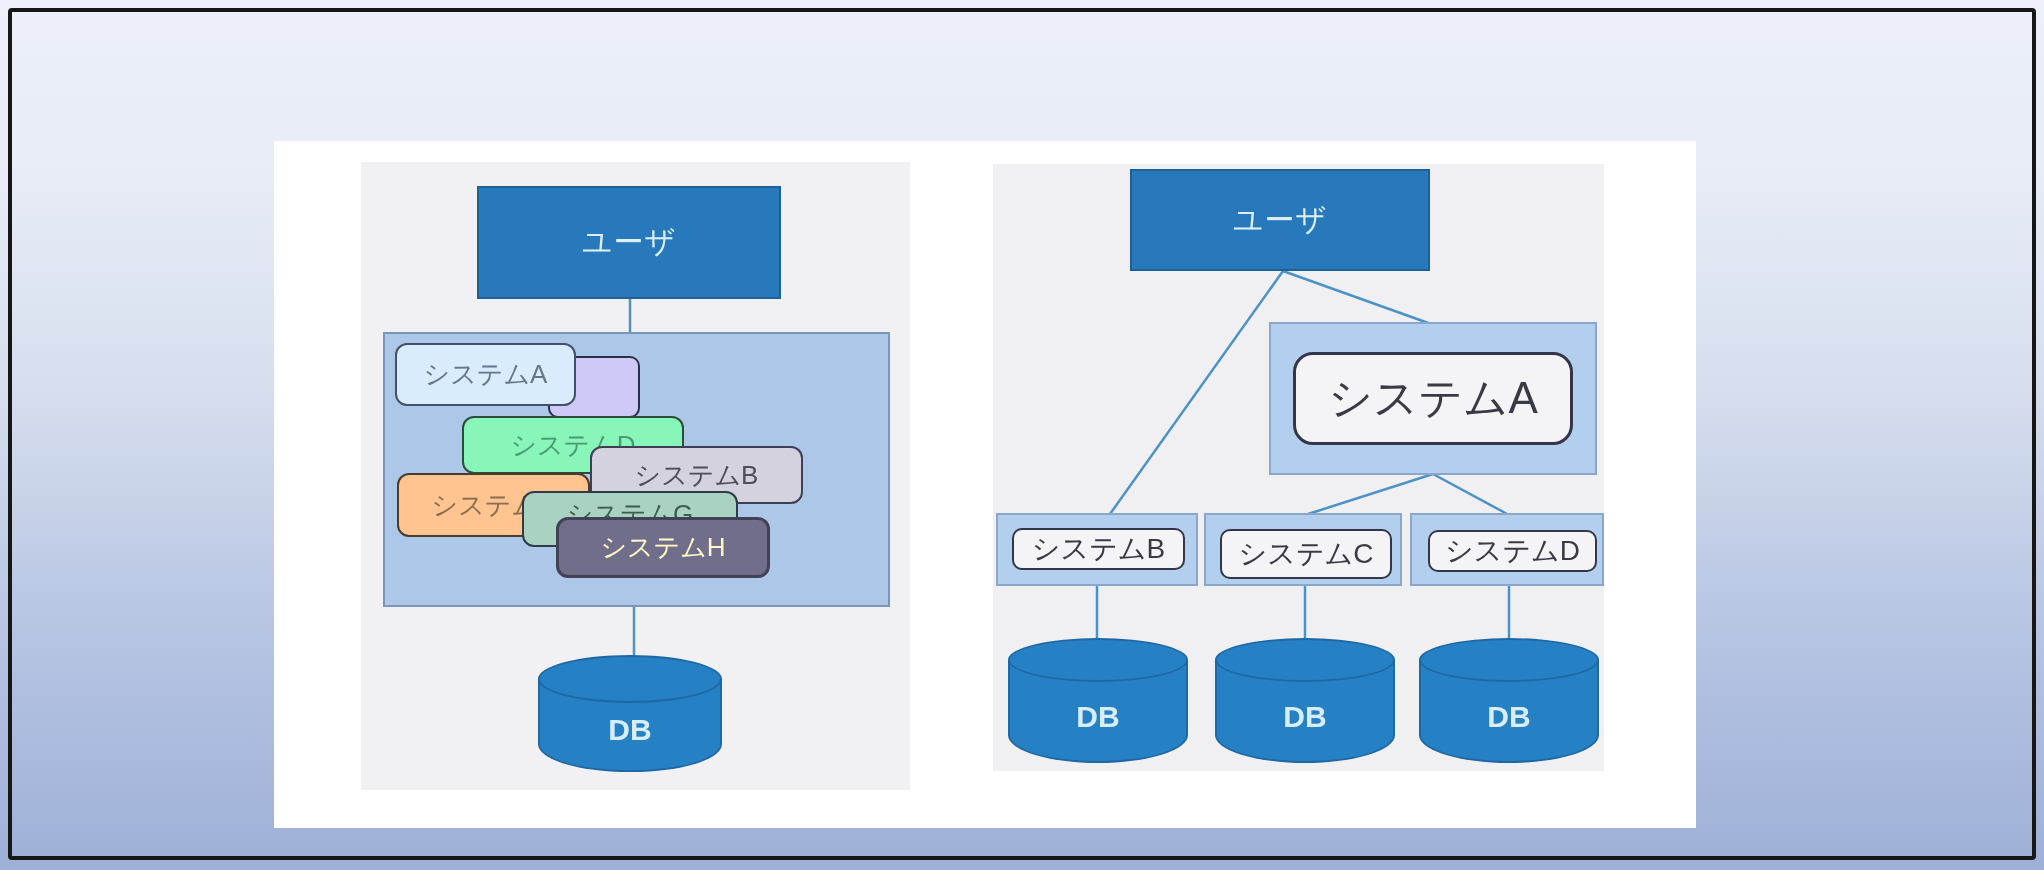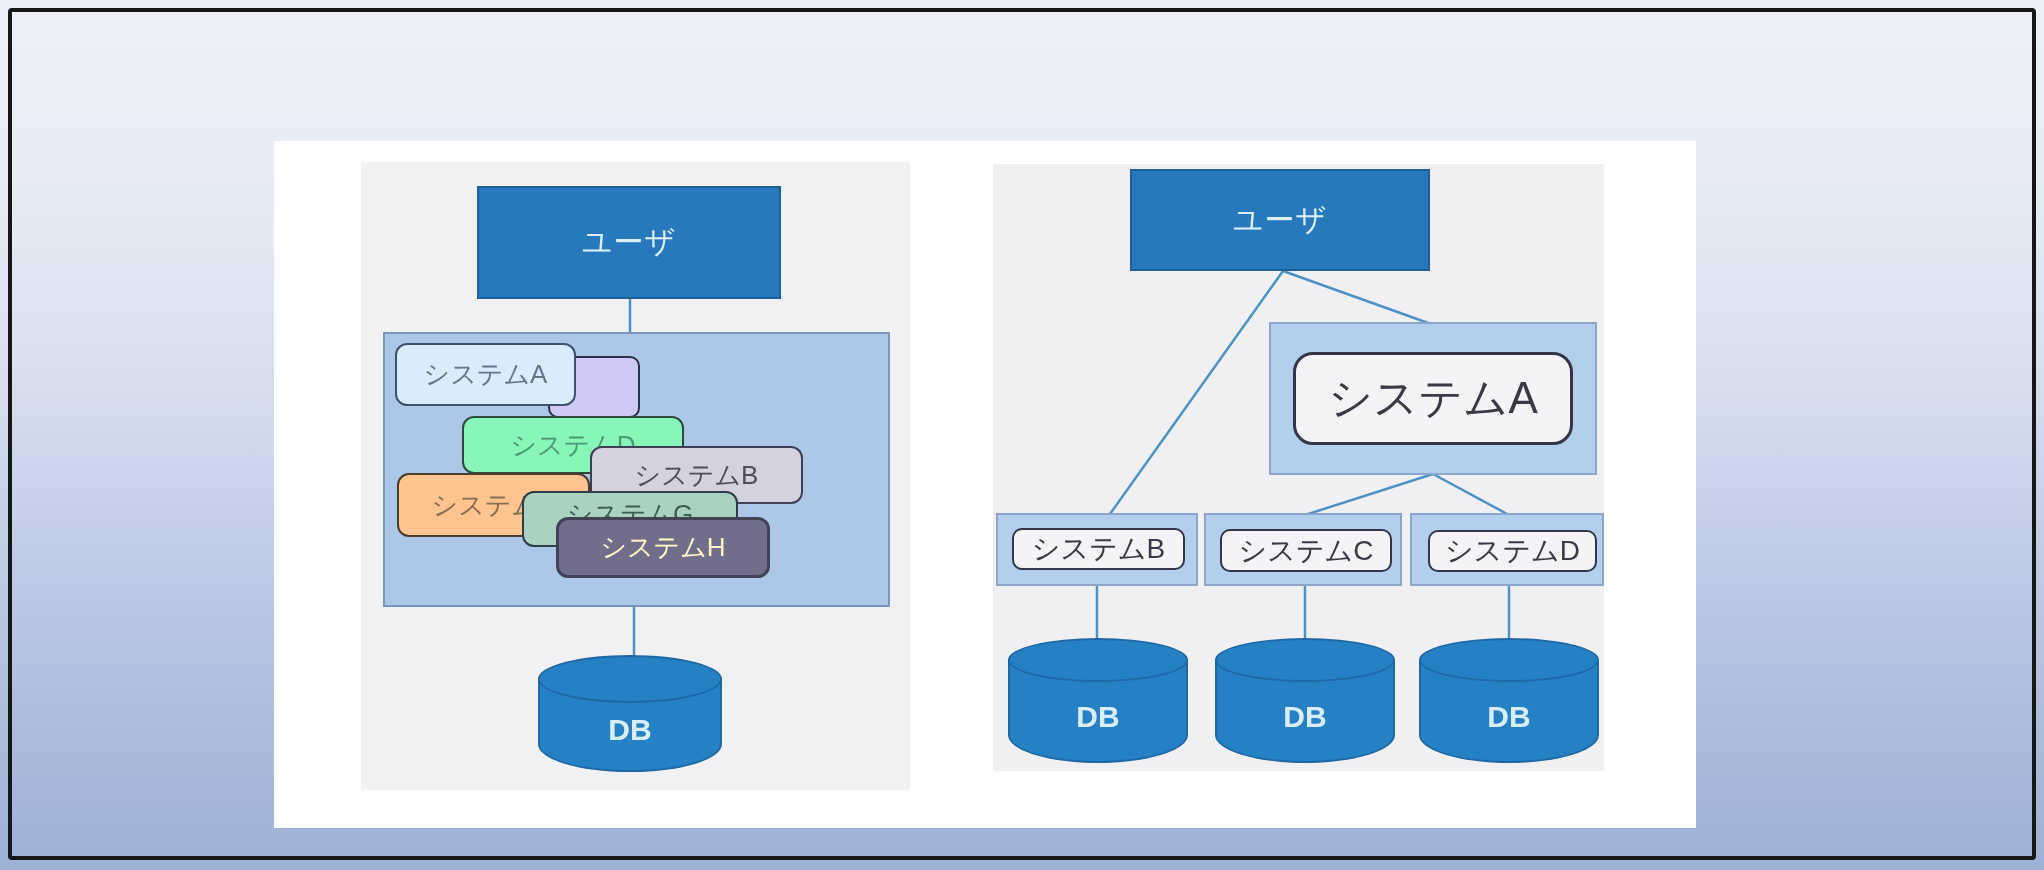--- a/index.html
+++ b/index.html
@@ -63,21 +63,21 @@
   .cont-b { left:996px;  top:513px; width:202px; height:73px; }
   .cont-c { left:1204px; top:513px; width:198px; height:73px; }
   .cont-d { left:1410px; top:513px; width:194px; height:73px; }
   .ms-label {
     position:absolute; background:#f4f4f6; border:3px solid #35354a; border-radius:16px;
     display:flex; align-items:center; justify-content:center; color:#3a3a46;
     font-size:28px; font-weight:500; z-index:5; overflow:hidden; white-space:nowrap;
   }
   .label-a { left:1293px; top:352px; width:280px; height:93px; font-size:44px; border-radius:20px; }
   .label-b { left:1012px; top:528px; width:173px; height:42px; border-width:2.5px; border-radius:10px; }
-  .label-c { left:1220px; top:529px; width:172px; height:43px; border-width:2.5px; border-radius:10px; }
+  .label-c { left:1220px; top:529px; width:172px; height:50px; border-width:2.5px; border-radius:10px; }
   .label-d { left:1428px; top:530px; width:169px; height:42px; border-width:2.5px; border-radius:10px; }
 
   .db { position:absolute; z-index:6;font-weight:bold; }
   .db .body {
     position:absolute; left:0; right:0; bottom:0;
     background:#2581c4; border:2px solid #1e68a6; border-top:none;
     border-radius:0 0 90px 90px / 0 0 28px 28px;
   }
   .db .cap {
     position:absolute; left:0; right:0; top:0;

